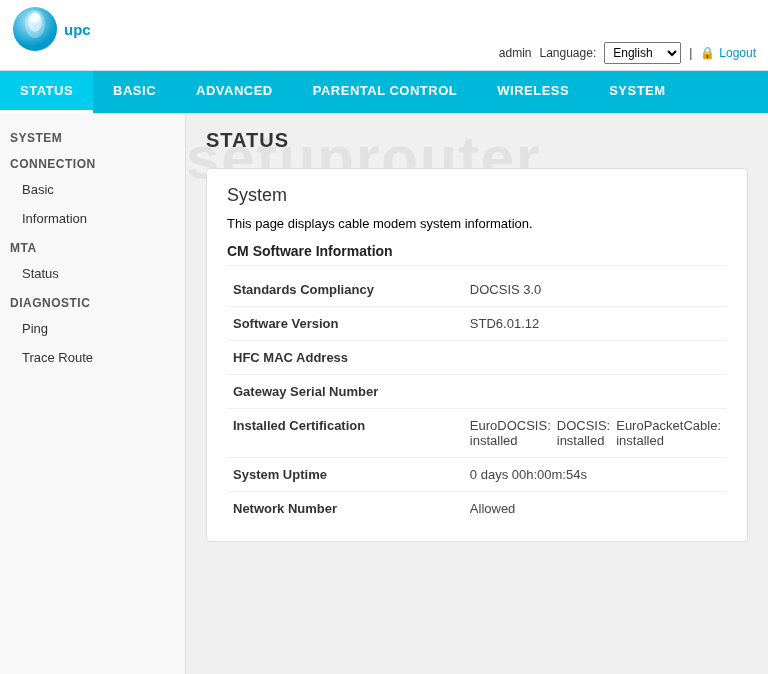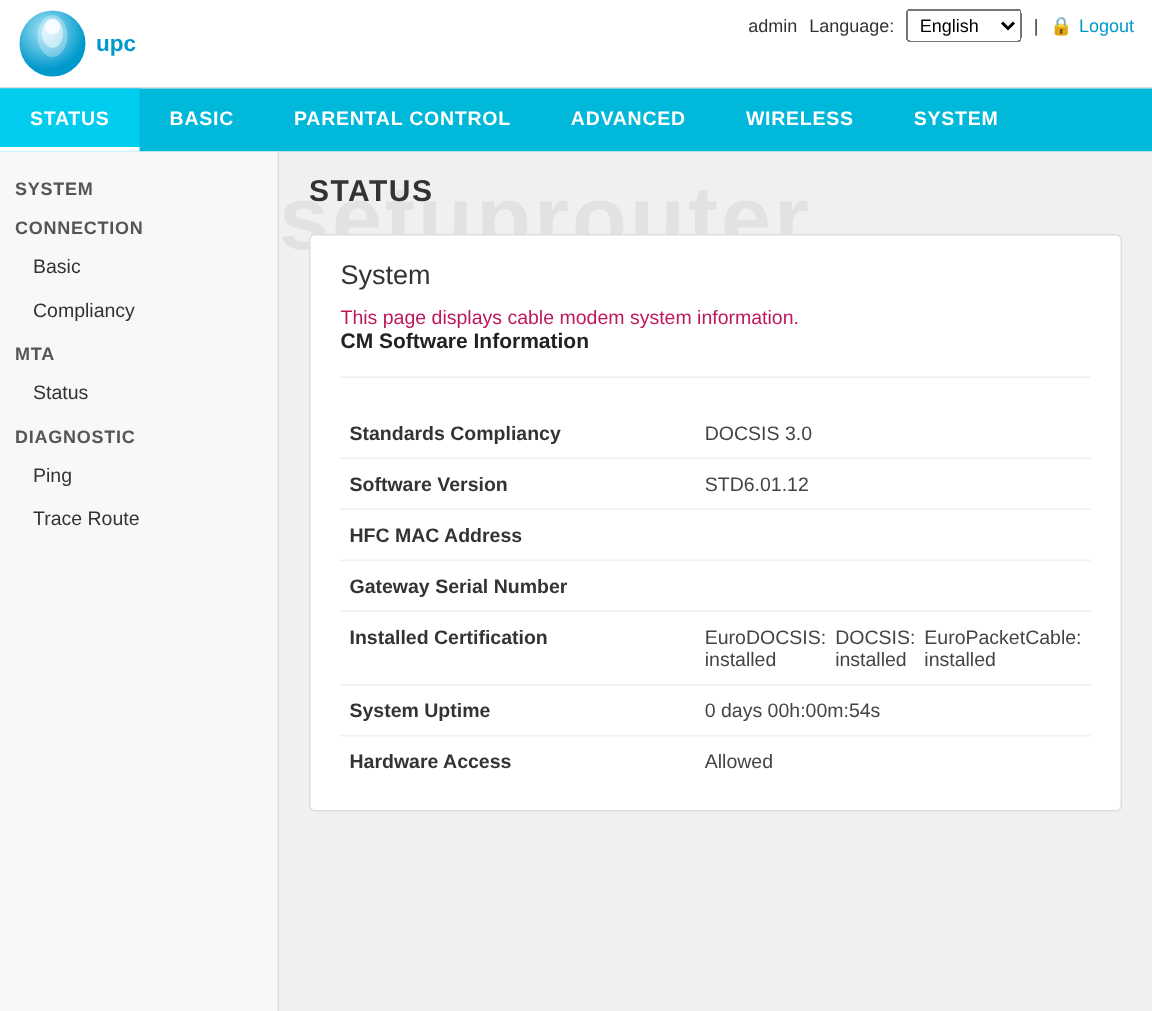--- a/index.html
+++ b/index.html
@@ -27,20 +27,21 @@
       font-size: 15px;
       font-weight: bold;
       color: #0099cc;
     }
     .header-right {
       display: flex;
       align-items: center;
       gap: 8px;
       font-size: 12px;
       color: #333;
+      margin-top: 36px;
     }
     .header-right select {
       font-size: 12px;
       padding: 2px 4px;
     }
     .logout-area {
       display: flex;
       align-items: center;
       gap: 4px;
     }
@@ -136,29 +137,29 @@
       padding: 16px 20px;
     }
     .system-card-title {
       font-size: 18px;
       color: #333;
       margin-bottom: 10px;
       font-weight: normal;
     }
     .system-desc {
       font-size: 13px;
-      color: #be185d;
-      margin-bottom: 0;
+      color: #000000;
+      margin-bottom: 12px;
     }
     .section-heading {
       font-size: 14px;
       font-weight: bold;
       color: #222;
-      margin-bottom: 20px;
-      padding-bottom: 16px;
+      margin-bottom: 7px;
+      padding-bottom: 6px;
       border-bottom: 1px solid #eee;
     }
 
     .info-table {
       width: 100%;
       border-collapse: collapse;
     }
     .info-table tr {
       border-bottom: 1px solid #f0f0f0;
     }
@@ -216,33 +217,33 @@
     <div class="logout-area">
       <span>🔒</span>
       <span style="cursor:pointer; color:#0099cc;">Logout</span>
     </div>
   </div>
 </div>
 
 <div class="nav-tabs">
   <div class="nav-tab active">STATUS</div>
   <div class="nav-tab">BASIC</div>
+  <div class="nav-tab">ADVANCED</div>
   <div class="nav-tab">PARENTAL CONTROL</div>
-  <div class="nav-tab">ADVANCED</div>
   <div class="nav-tab">WIRELESS</div>
   <div class="nav-tab">SYSTEM</div>
 </div>
 
 <div class="main-layout">
 
   <div class="sidebar">
     <div class="sidebar-section-title">SYSTEM</div>
     <div class="sidebar-section-title">CONNECTION</div>
     <div class="sidebar-item">Basic</div>
-    <div class="sidebar-item">Compliancy</div>
+    <div class="sidebar-item">Information</div>
     <div class="sidebar-section-title">MTA</div>
     <div class="sidebar-item">Status</div>
     <div class="sidebar-section-title">DIAGNOSTIC</div>
     <div class="sidebar-item">Ping</div>
     <div class="sidebar-item">Trace Route</div>
   </div>
 
   <div class="content-wrapper">
     <div class="watermark">setuprouter</div>
     <div class="content">
@@ -279,21 +280,21 @@
                   <span>DOCSIS: installed</span>
                   <span>EuroPacketCable: installed</span>
                 </div>
               </td>
             </tr>
             <tr>
               <td>System Uptime</td>
               <td>0 days 00h:00m:54s</td>
             </tr>
             <tr>
-              <td>Hardware Access</td>
+              <td>Network Number</td>
               <td>Allowed</td>
             </tr>
           </tbody>
         </table>
       </div>
     </div>
   </div>
 
 </div>
 

